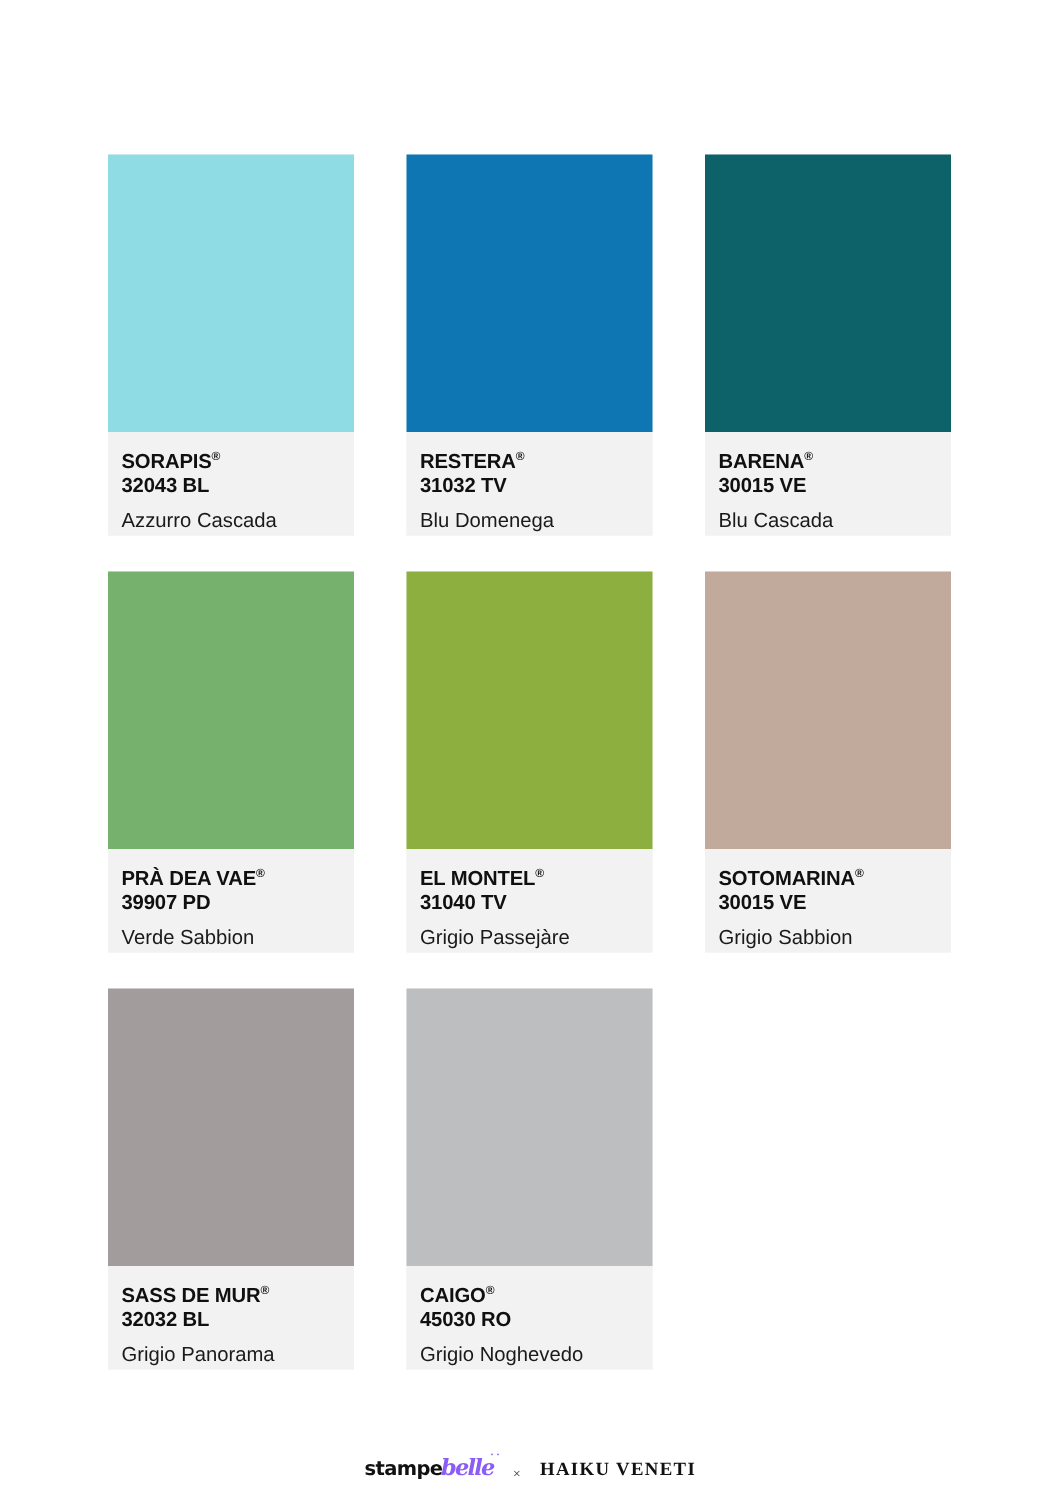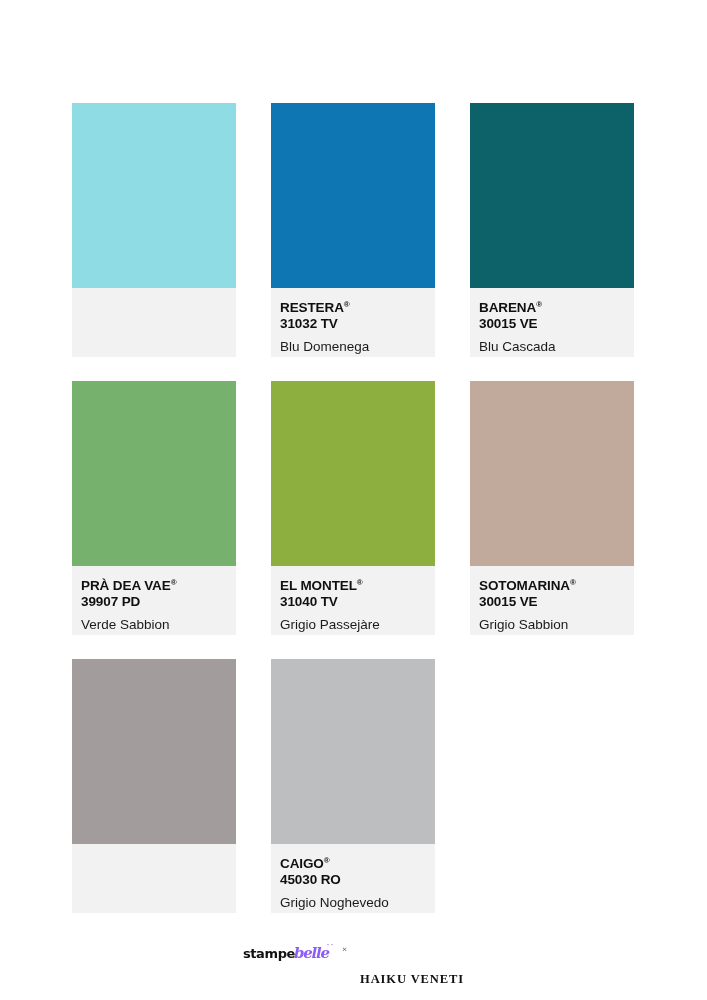--- a/index.html
+++ b/index.html
@@ -88,21 +88,21 @@
     margin-top: 7px;
     white-space: nowrap;
   }
 
   .footer {
     position: absolute;
     left: 0;
     top: 944px;
     width: 707px;
     display: flex;
-    align-items: flex-start;
+    align-items: flex-end;
     justify-content: center;
     gap: 13px;
   }
 
   .brand-stampe {
     font-family: "DejaVu Sans", sans-serif;
     font-size: 13px;
     font-weight: bold;
     color: #111111;
     letter-spacing: -0.4px;
@@ -150,20 +150,25 @@
 </style>
 </head>
 <body>
 
 <div class="poster">
 
   <div class="swatch-grid">
 
     <div class="swatch-card">
       <div class="swatch-color" style="background-color: rgb(143, 220, 229);"></div>
+      <div class="swatch-label">
+        <div class="swatch-name"><span>SORAPIS</span><span class="reg">®</span></div>
+        <div class="swatch-code">32043 BL</div>
+        <div class="swatch-desc">Azzurro Cascada</div>
+      </div>
     </div>
 
     <div class="swatch-card">
       <div class="swatch-color" style="background-color: rgb(14, 118, 179);"></div>
       <div class="swatch-label">
         <div class="swatch-name"><span>RESTERA</span><span class="reg">®</span></div>
         <div class="swatch-code">31032 TV</div>
         <div class="swatch-desc">Blu Domenega</div>
       </div>
     </div>
@@ -200,20 +205,25 @@
       <div class="swatch-color" style="background-color: rgb(193, 170, 156);"></div>
       <div class="swatch-label">
         <div class="swatch-name"><span>SOTOMARINA</span><span class="reg">®</span></div>
         <div class="swatch-code">30015 VE</div>
         <div class="swatch-desc">Grigio Sabbion</div>
       </div>
     </div>
 
     <div class="swatch-card">
       <div class="swatch-color" style="background-color: rgb(163, 156, 156);"></div>
+      <div class="swatch-label">
+        <div class="swatch-name"><span>SASS DE MUR</span><span class="reg">®</span></div>
+        <div class="swatch-code">32032 BL</div>
+        <div class="swatch-desc">Grigio Panorama</div>
+      </div>
     </div>
 
     <div class="swatch-card">
       <div class="swatch-color" style="background-color: rgb(188, 190, 192);"></div>
       <div class="swatch-label">
         <div class="swatch-name"><span>CAIGO</span><span class="reg">®</span></div>
         <div class="swatch-code">45030 RO</div>
         <div class="swatch-desc">Grigio Noghevedo</div>
       </div>
     </div>

